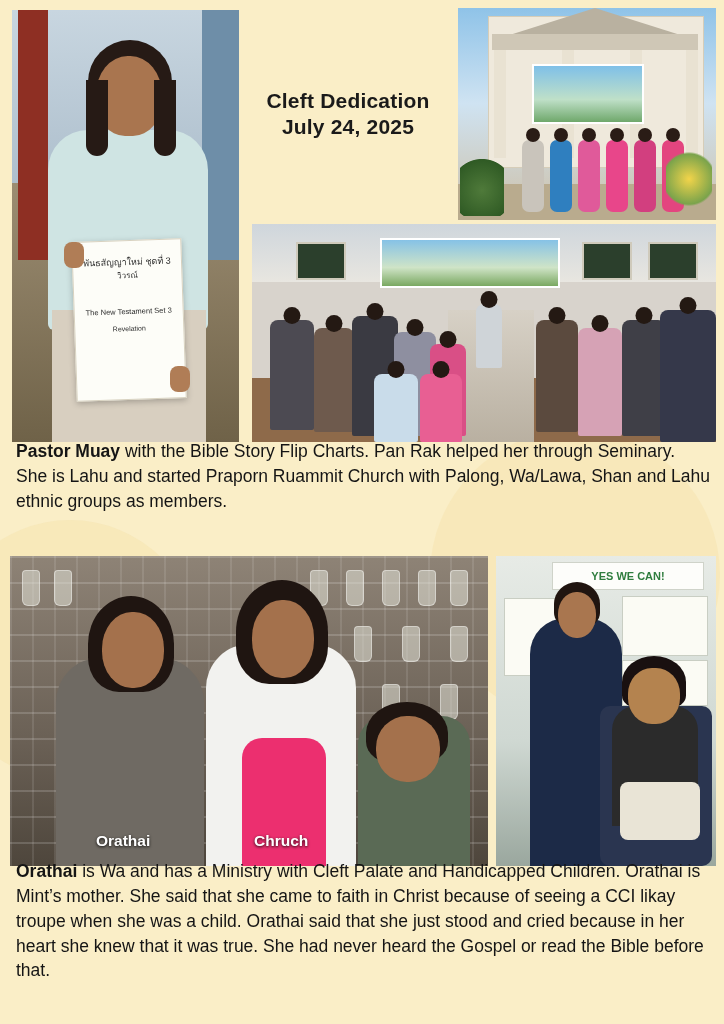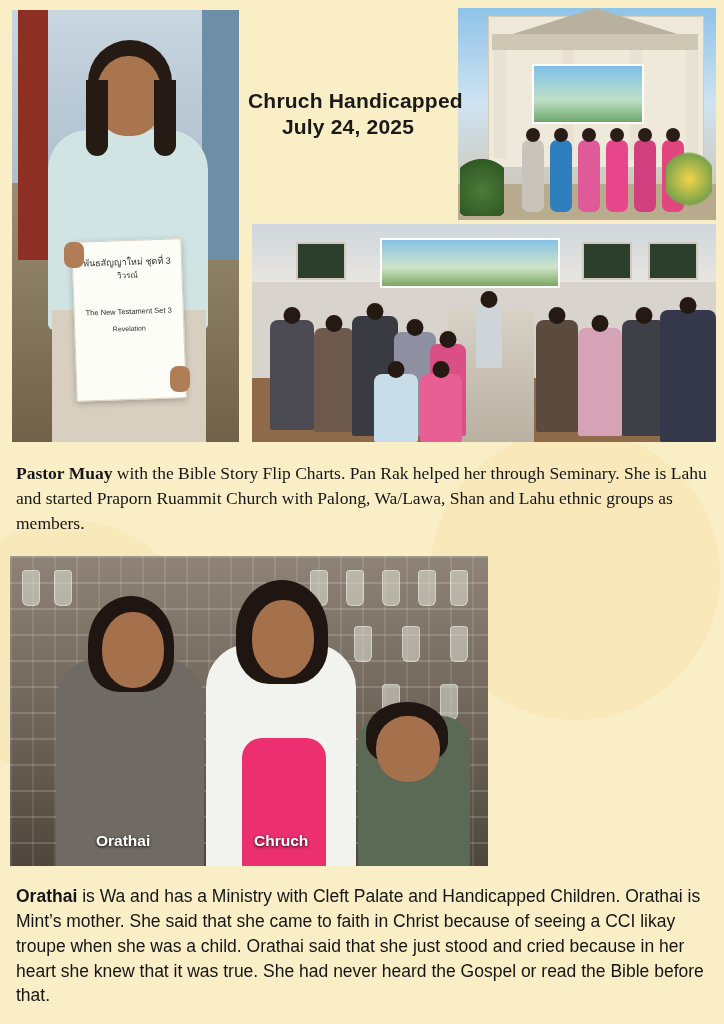--- a/index.html
+++ b/index.html
@@ -241,22 +241,22 @@
   .caption {
     position: absolute;
     left: 16px;
     width: 694px;
     color: #151515;
     font-size: 17.5px;
     line-height: 1.42;
     z-index: 3;
   }
   .caption b { font-weight: bold; }
-  #caption-muay { top: 461px; font-family: Liberation Serif, serif; }
-  #caption-orathai { top: 884px; }
+  #caption-muay { top: 439px; }
+  #caption-orathai { top: 859px; }
 
   
   #photo-orathai-mother {
     left: 10px;
     top: 556px;
     width: 478px;
     height: 310px;
     background: #6e6457;
   }
   .sh-wall {
@@ -372,21 +372,21 @@
       <div class="th">พันธสัญญาใหม่ ชุดที่ 3</div>
       <div class="th2">วิวรณ์</div>
       <div class="en">The New Testament Set 3</div>
       <div class="en2">Revelation</div>
     </div>
     <div class="muay-hand" style="left:52px; top:232px;"></div>
     <div class="muay-hand" style="left:158px; top:356px;"></div>
   </div>
 
   <div id="title-block">
-    <div class="line">Chruch Handicapped</div>
+    <div class="line">Cleft Dedication</div>
     <div class="line">July 24, 2025</div>
   </div>
 
   <div class="photo" id="photo-church-group">
     <div class="ch-ground"></div>
     <div class="ch-building"></div>
     <div class="ch-roof"></div>
     <div class="ch-porchroof"></div>
     <div class="ch-col" style="left:36px;"></div>
     <div class="ch-col" style="left:104px;"></div>
@@ -501,18 +501,35 @@
     <div style="position:absolute; left:232px; top:182px; width:84px; height:128px; background:#ec2f6f; border-radius:20px 20px 0 0;"></div>
 
     <div style="position:absolute; left:348px; bottom:0; width:112px; height:150px; background:#5a6a55; border-radius:28px 28px 0 0;"></div>
     <div class="ow-hair" style="left:356px; top:146px; width:82px; height:62px;"></div>
     <div class="ow-head" style="left:366px; top:160px; width:64px; height:66px;"></div>
   </div>
 
   <div class="name-tag" id="name-orathai">Orathai</div>
   <div class="name-tag" id="name-mother">Chruch</div>
 
+  <div class="photo" id="photo-orathai-child">
+    <div class="cr-wall"></div>
+    <div class="cr-banner">YES WE CAN!</div>
+    <div class="cr-poster" style="left:8px; top:42px; width:60px; height:76px;"></div>
+    <div class="cr-poster" style="left:126px; top:40px; width:84px; height:58px;"></div>
+    <div class="cr-poster" style="left:126px; top:104px; width:84px; height:44px;"></div>
+
+    <div class="cr-adult"></div>
+    <div class="cr-adult-hair"></div>
+    <div class="cr-adult-head"></div>
+
+    <div class="cr-chair"></div>
+    <div class="cr-child"></div>
+    <div class="cr-child-hair"></div>
+    <div class="cr-child-head"></div>
+    <div class="cr-bag"></div>
+  </div>
 
   <div class="caption" id="caption-orathai">
     <b>Orathai</b><span> is Wa and has a Ministry with Cleft Palate and Handicapped Children. Orathai is Mint’s mother. She said that she came to faith in Christ because of seeing a CCI likay troupe when she was a child. Orathai said that she just stood and cried because in her heart she knew that it was true. She had never heard the Gospel or read the Bible before that.</span>
   </div>
 
 </div>
 
 </body></html>

